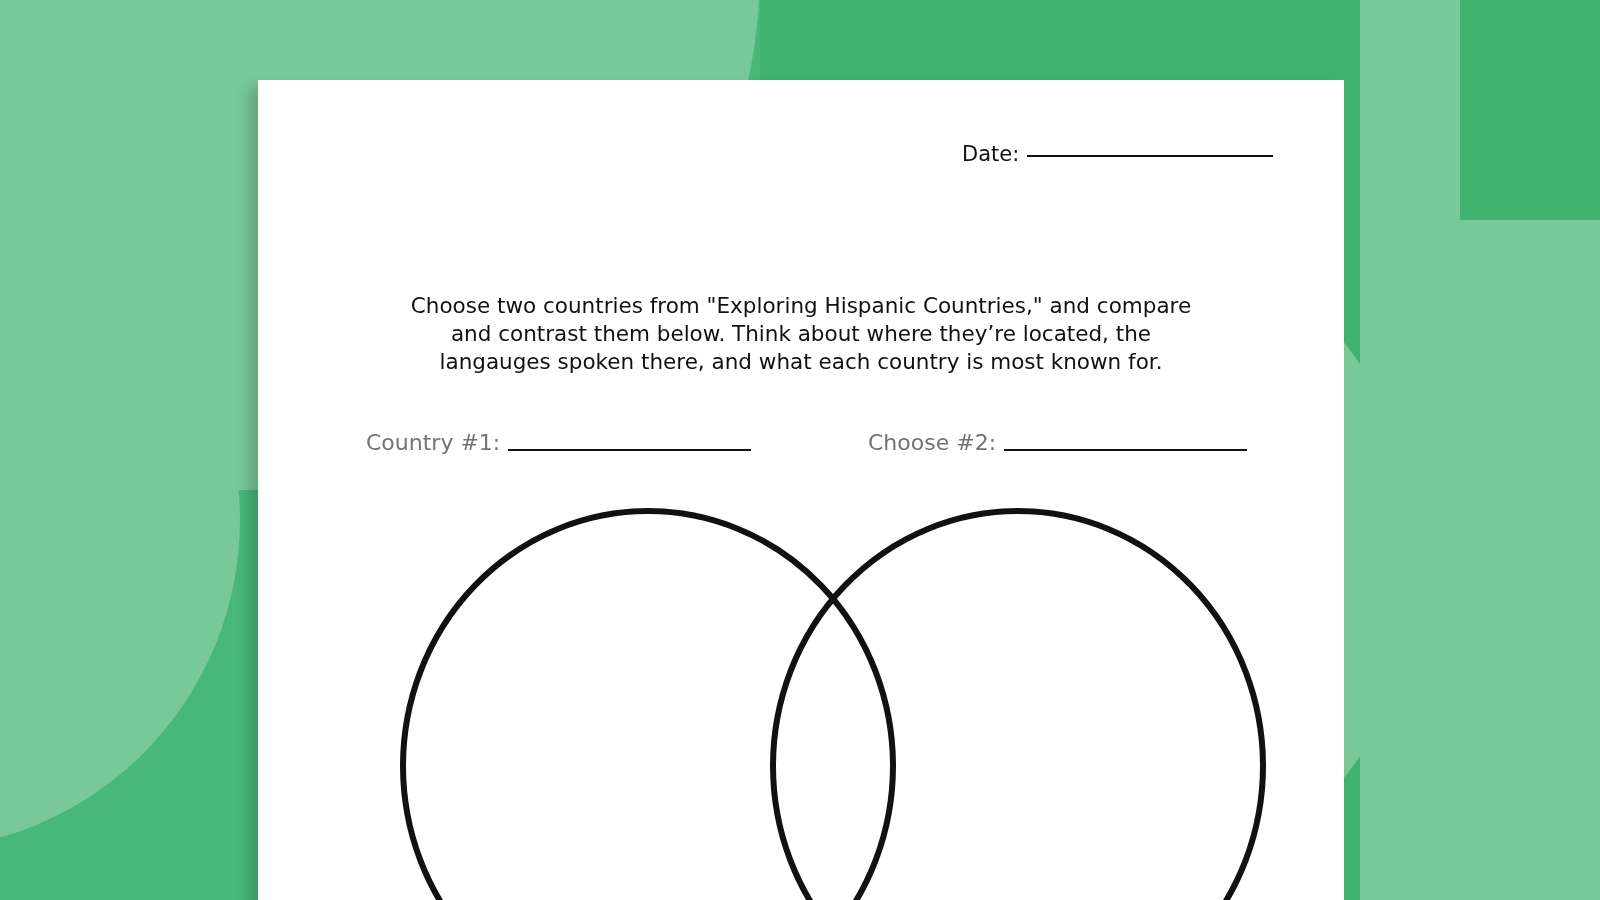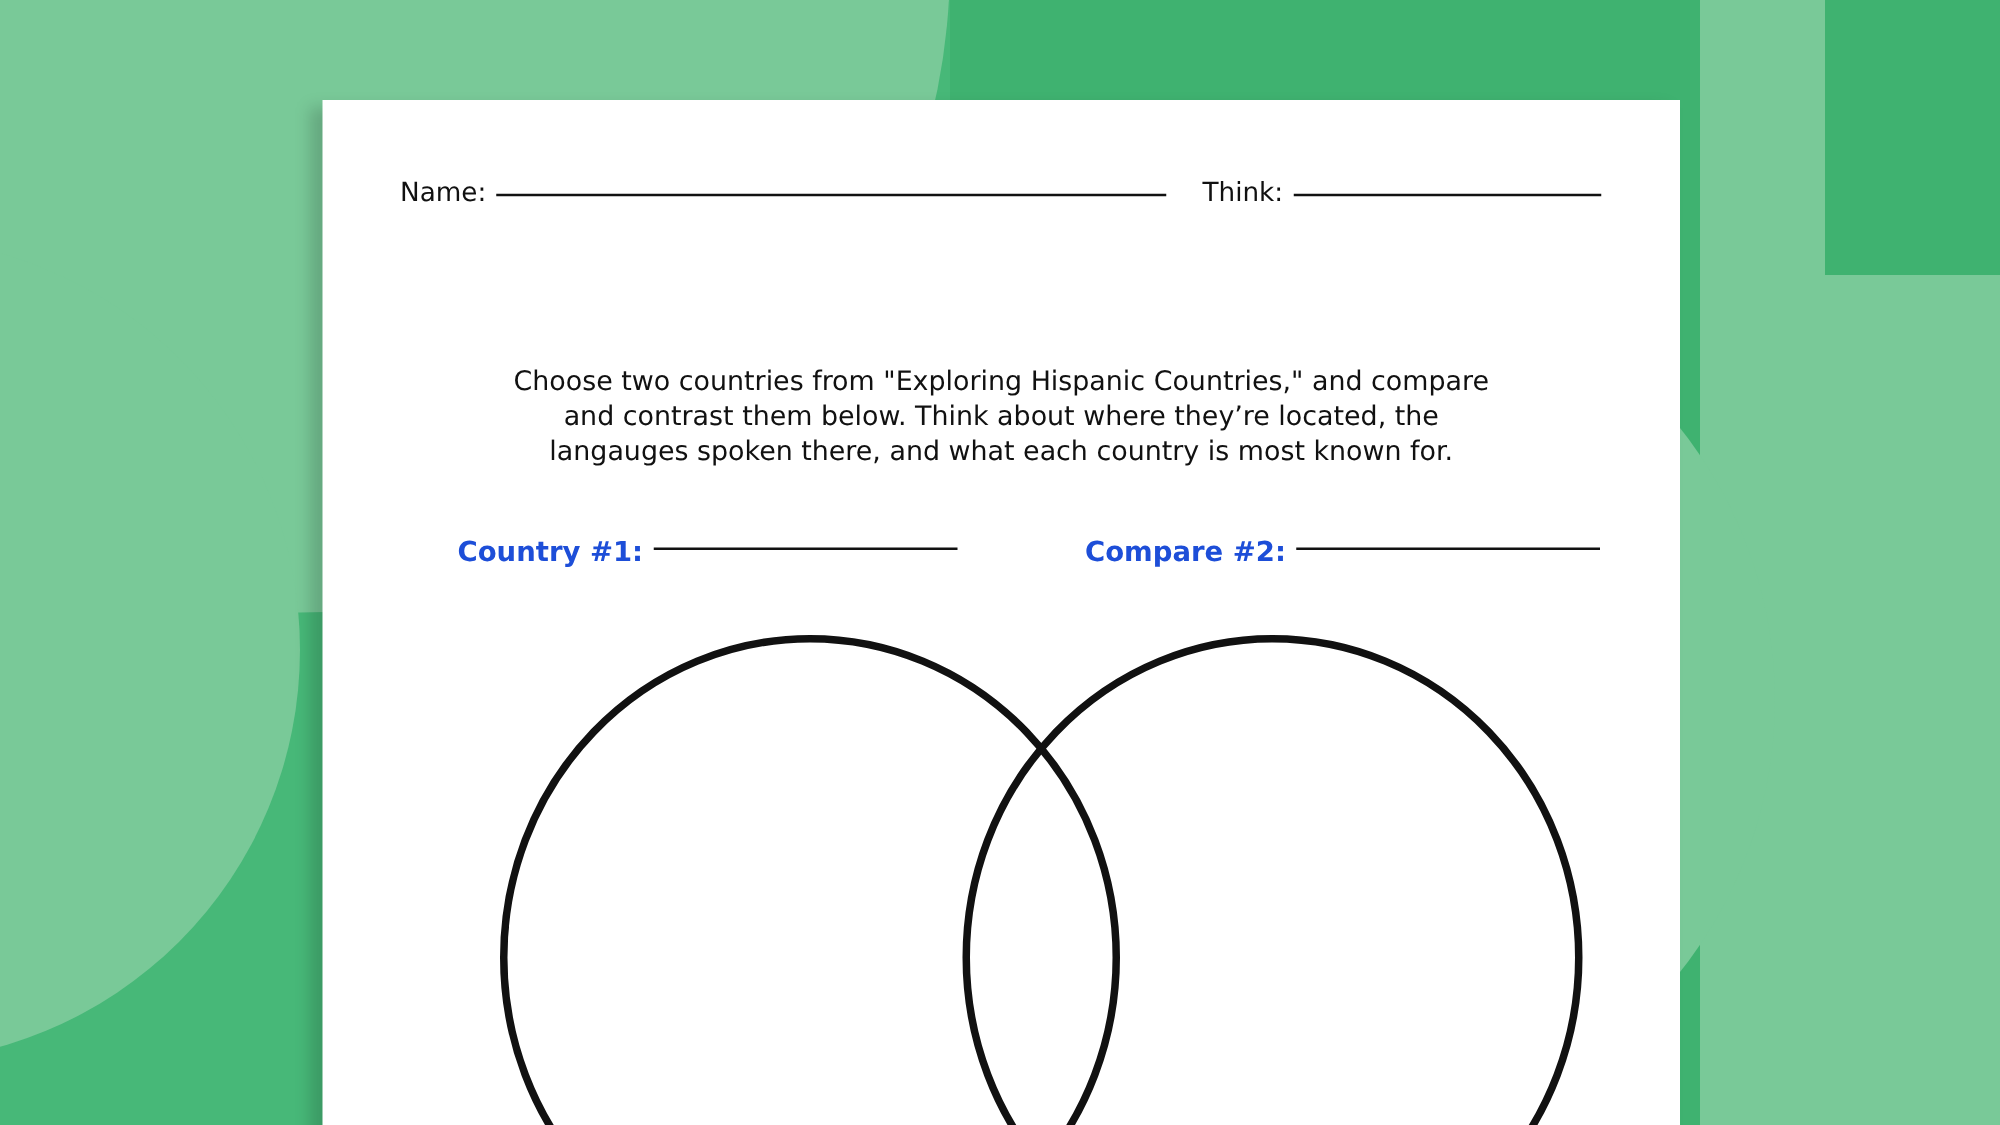--- a/index.html
+++ b/index.html
@@ -151,25 +151,24 @@
   .country-row {
     position: absolute;
     left: 0;
     top: 350px;
     width: 1086px;
     height: 32px;
   }
   .country-field {
     position: absolute;
     display: flex;
-    align-items: center;
+    align-items: flex-end;
     font-size: 22px;
-    color: #1d4ed8;
+    color: #737373;
     white-space: nowrap;
-    font-weight: bold;
   }
   .country-field .label { margin-right: 8px; }
   .country-field .rule { width: 243px; }
   .country-1 { left: 108px; }
   .country-2 { left: 610px; }
 
   
   .venn {
     position: absolute;
     left: 0;
@@ -195,40 +194,36 @@
   <div class="bg-circle-left-lower"></div>
   <div class="bg-right-band"></div>
   <div class="bg-circle-right"></div>
   <div class="bg-right-mask"></div>
 
   <div class="page-shadow"></div>
 
   <div class="page">
 
     <div class="field-row">
-      <div class="field field-name">
-        <span class="label">Name:</span>
-        <span class="rule"></span>
-      </div>
       <div class="field field-date">
-        <span class="label">Think:</span>
+        <span class="label">Date:</span>
         <span class="rule"></span>
       </div>
     </div>
 
 
     <div class="instructions">Choose two countries from "Exploring Hispanic Countries," and compare and contrast them below. Think about where they’re located, the langauges spoken there, and what each country is most known for.</div>
 
     <div class="country-row">
       <div class="country-field country-1">
         <span class="label">Country #1:</span>
         <span class="rule"></span>
       </div>
       <div class="country-field country-2">
-        <span class="label">Compare #2:</span>
+        <span class="label">Choose #2:</span>
         <span class="rule"></span>
       </div>
     </div>
 
     <div class="venn">
       <svg width="1086" height="520" viewBox="0 0 1086 520" xmlns="http://www.w3.org/2000/svg">
         <ellipse class="circle-stroke" cx="390" cy="300" rx="245" ry="255"></ellipse>
         <ellipse class="circle-stroke" cx="760" cy="300" rx="245" ry="255"></ellipse>
       </svg>
     </div>

